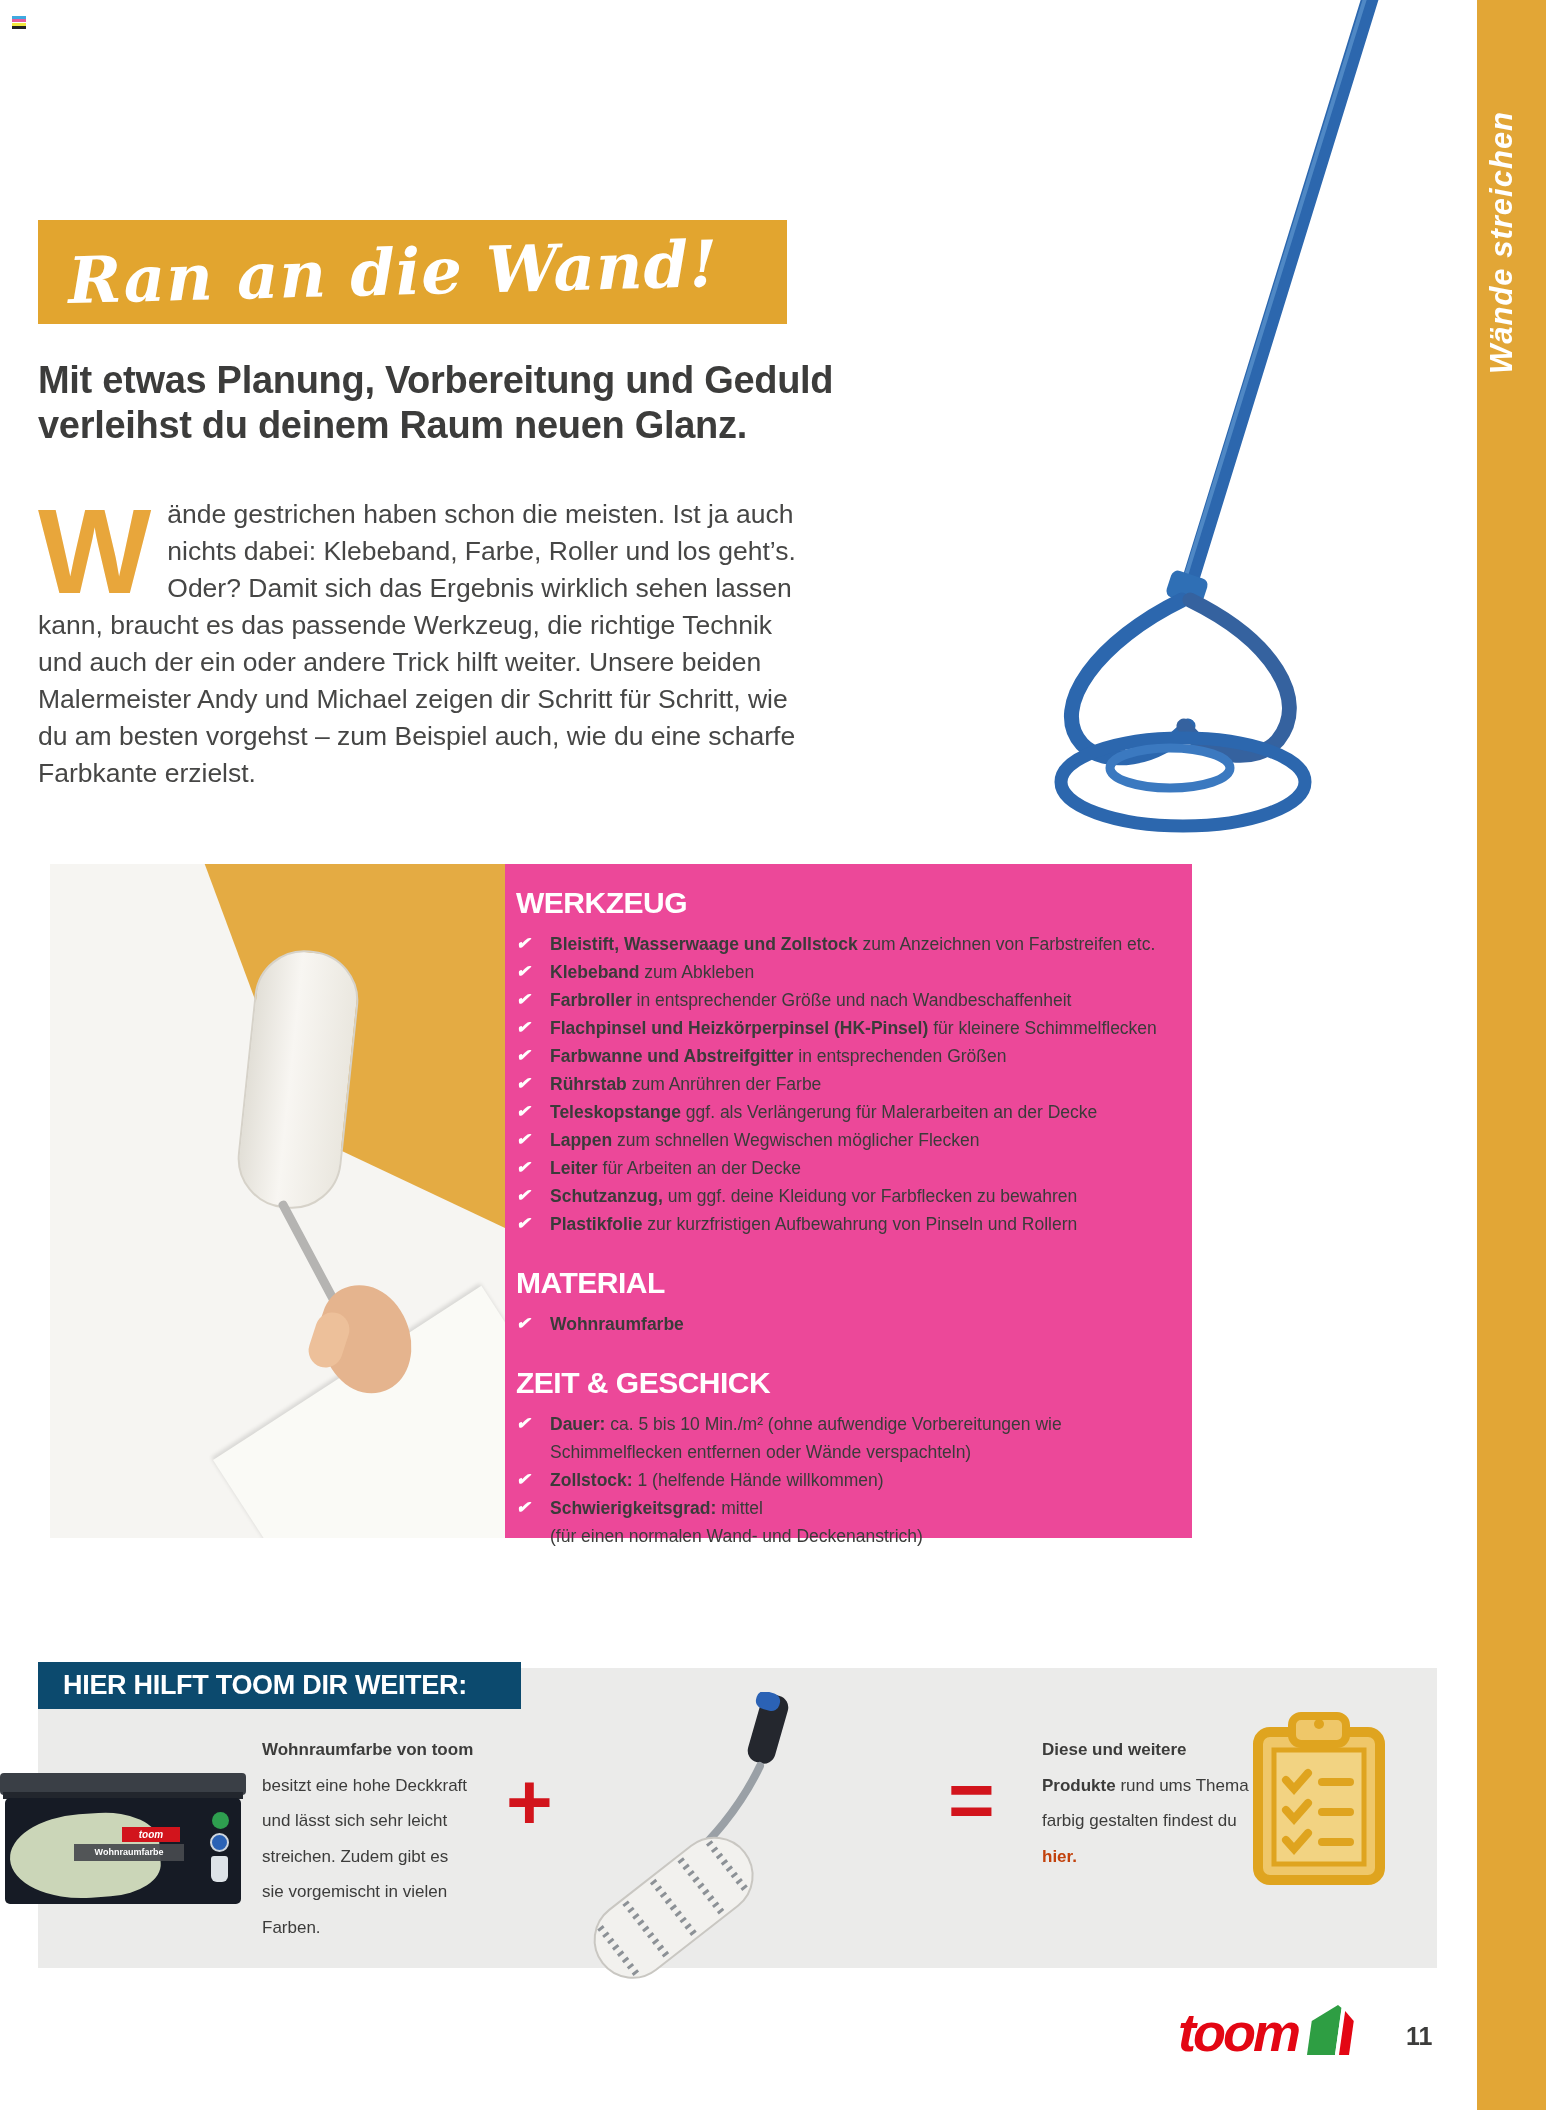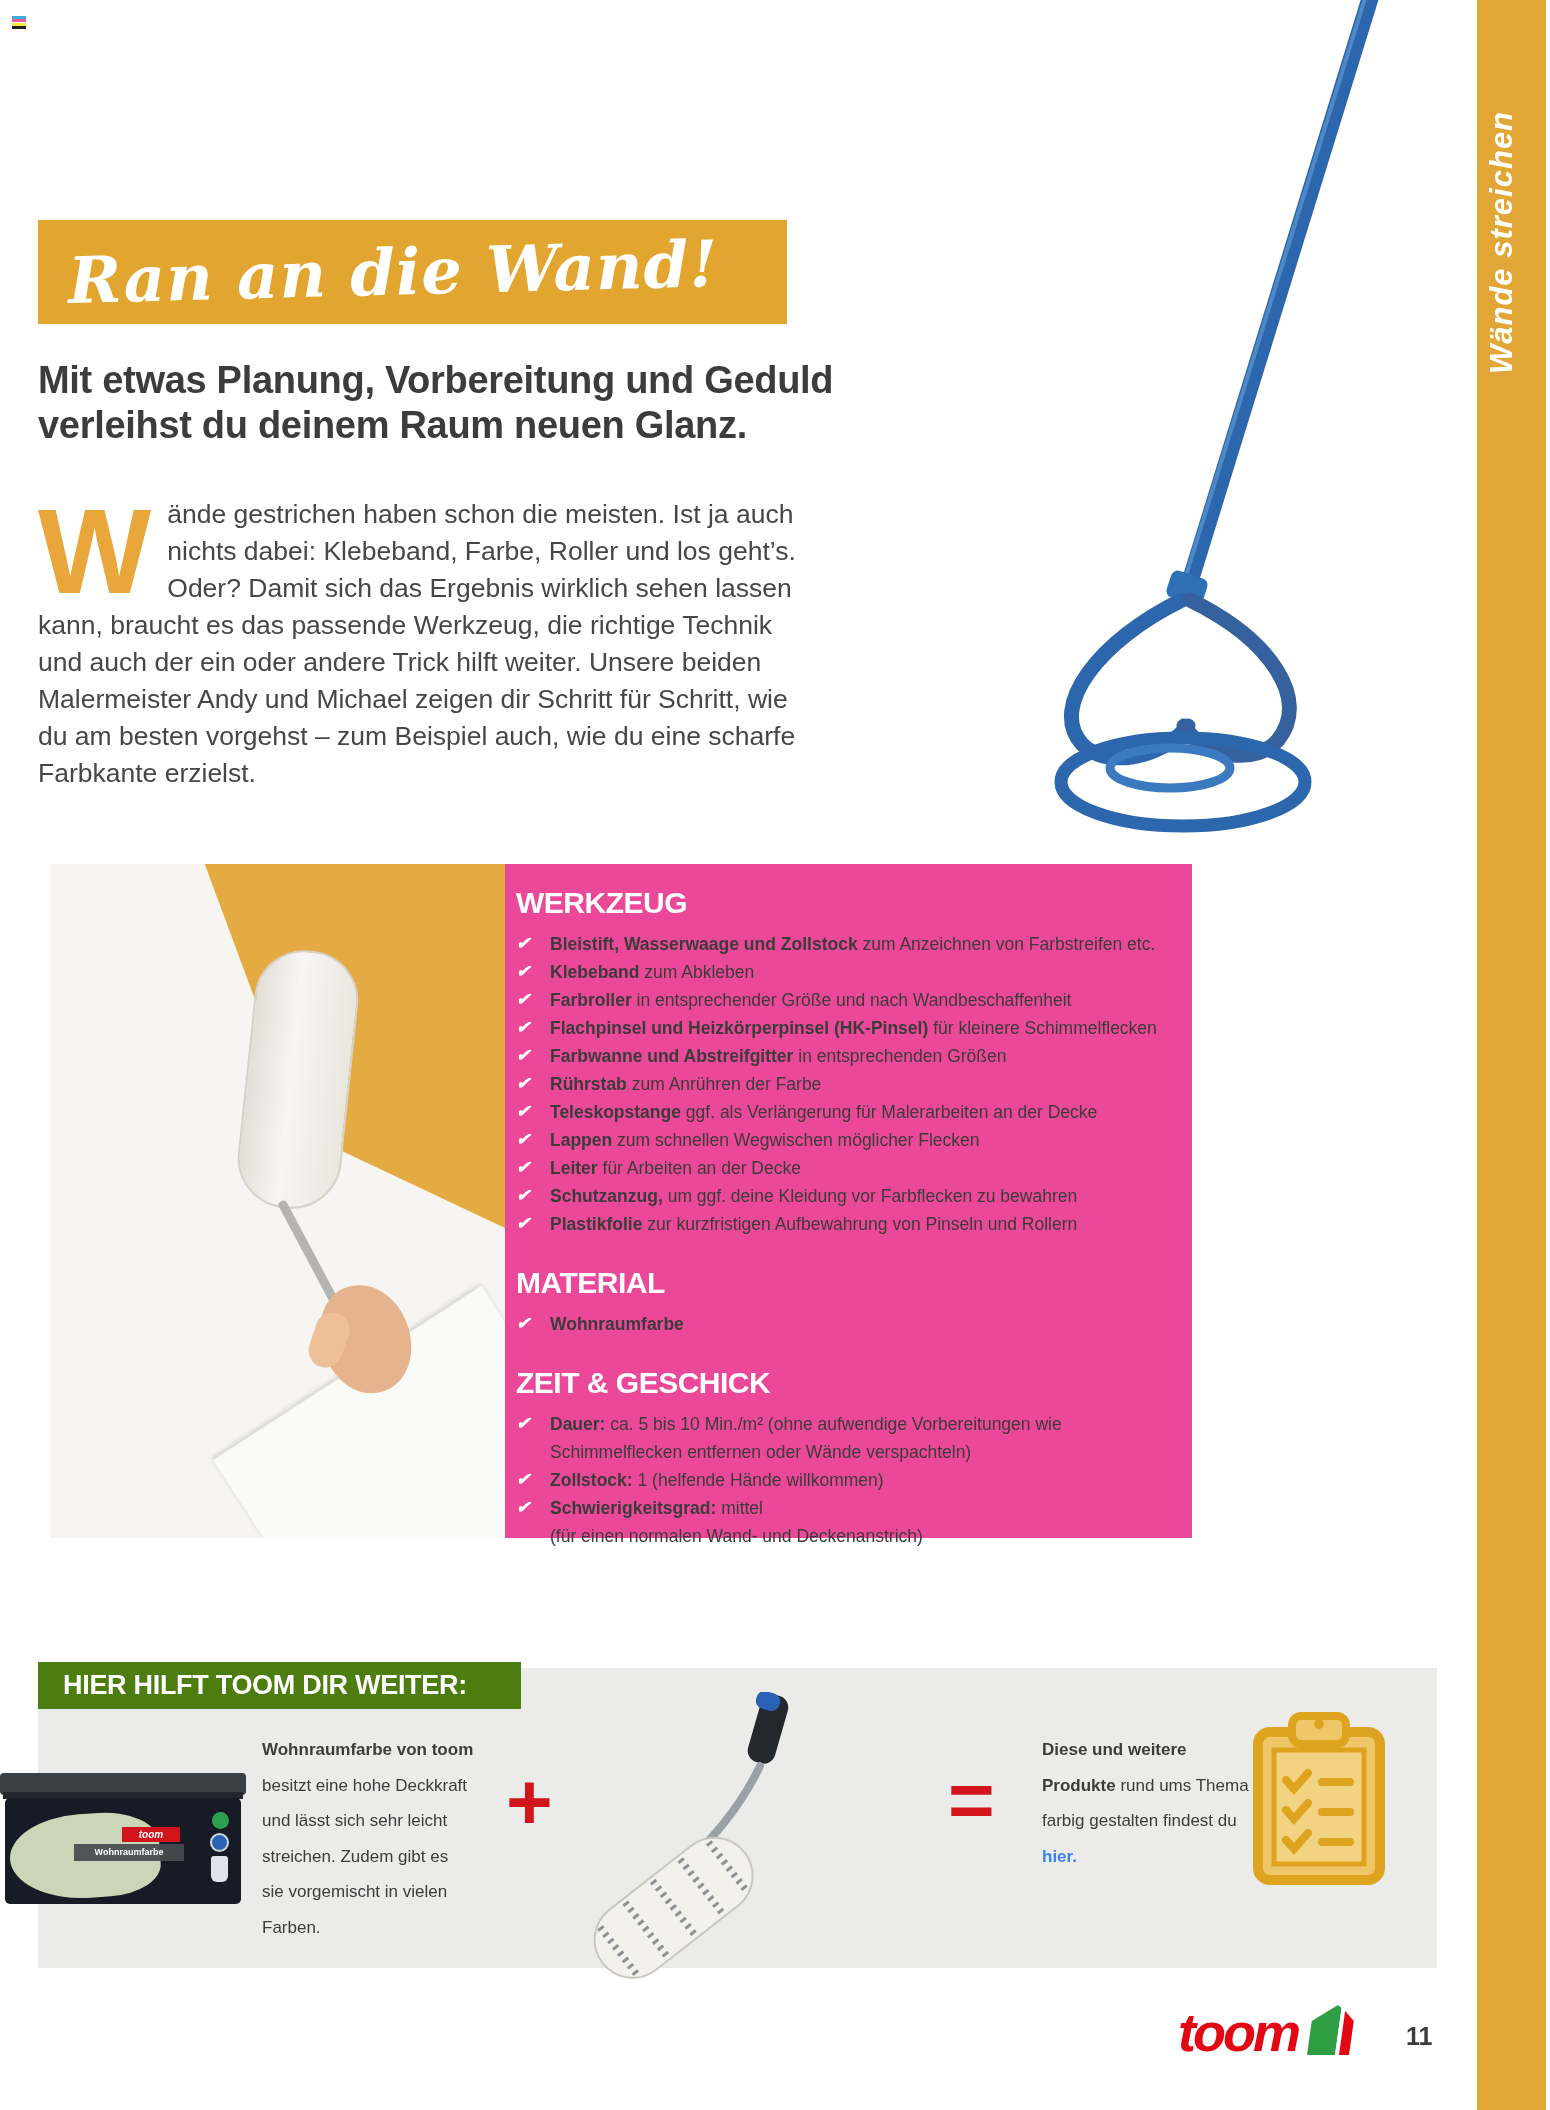--- a/index.html
+++ b/index.html
@@ -57,26 +57,26 @@
   .info-col ul{list-style:none;margin:10px 0 0 0;padding:0;}
   .info-col li{position:relative;padding-left:34px;font-size:17.5px;line-height:28px;
                color:#3b3b3a;white-space:pre-wrap;}
   .info-col li .chk{position:absolute;left:0;top:0;color:#ffffff;font-size:17px;font-weight:bold;
                     font-style:italic;}
   .info-col li .lead{font-weight:bold;}
   .info-col li .note{display:block;}
 
   
   .help-box{position:absolute;left:38px;top:1668px;width:1399px;height:300px;background:#EBEBEA;}
-  .help-banner{position:absolute;left:38px;top:1662px;width:483px;height:47px;background:#4d7c0f;
+  .help-banner{position:absolute;left:38px;top:1662px;width:483px;height:47px;background:#0c4a6e;
                color:#ffffff;font-size:27px;font-weight:bold;line-height:47px;padding-left:25px;
                box-sizing:border-box;letter-spacing:-0.3px;}
   .help-col{position:absolute;font-size:17px;line-height:35.5px;color:#3c3c3b;}
   .help-col .lead{font-weight:bold;}
-  .link-red{color:#3b82f6;font-weight:bold;cursor:pointer;}
+  .link-red{color:#c2410c;font-weight:bold;cursor:pointer;}
   .op{position:absolute;color:#D2141C;font-weight:bold;font-size:80px;line-height:60px;}
 
   
   .bucket{position:absolute;left:0px;top:1770px;width:246px;height:140px;}
   .bucket .lid{position:absolute;left:0;top:3px;width:246px;height:22px;background:#3A3F46;border-radius:4px;}
   .bucket .lid2{position:absolute;left:3px;top:22px;width:240px;height:7px;background:#22262d;}
   .bucket .body{position:absolute;left:5px;top:28px;width:236px;height:106px;background:#161B25;border-radius:5px;}
   .bucket .splash{position:absolute;left:10px;top:44px;width:150px;height:84px;background:#CBD6B8;
                   border-radius:55% 45% 40% 60%;transform:rotate(-4deg);}
   .bucket .brandstrip{position:absolute;left:122px;top:57px;width:58px;height:15px;background:#D2141C;

